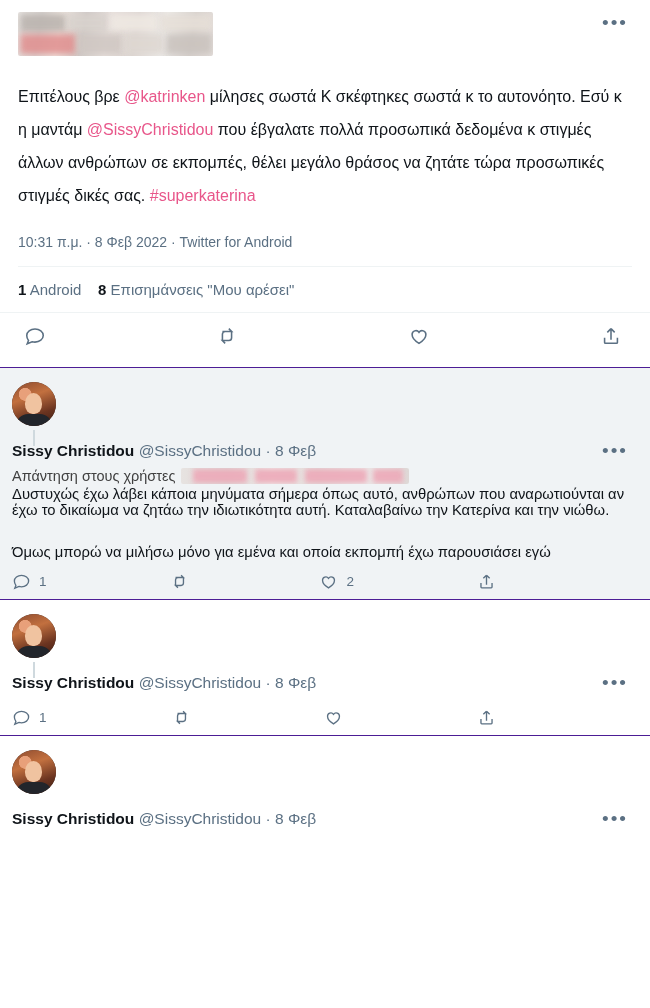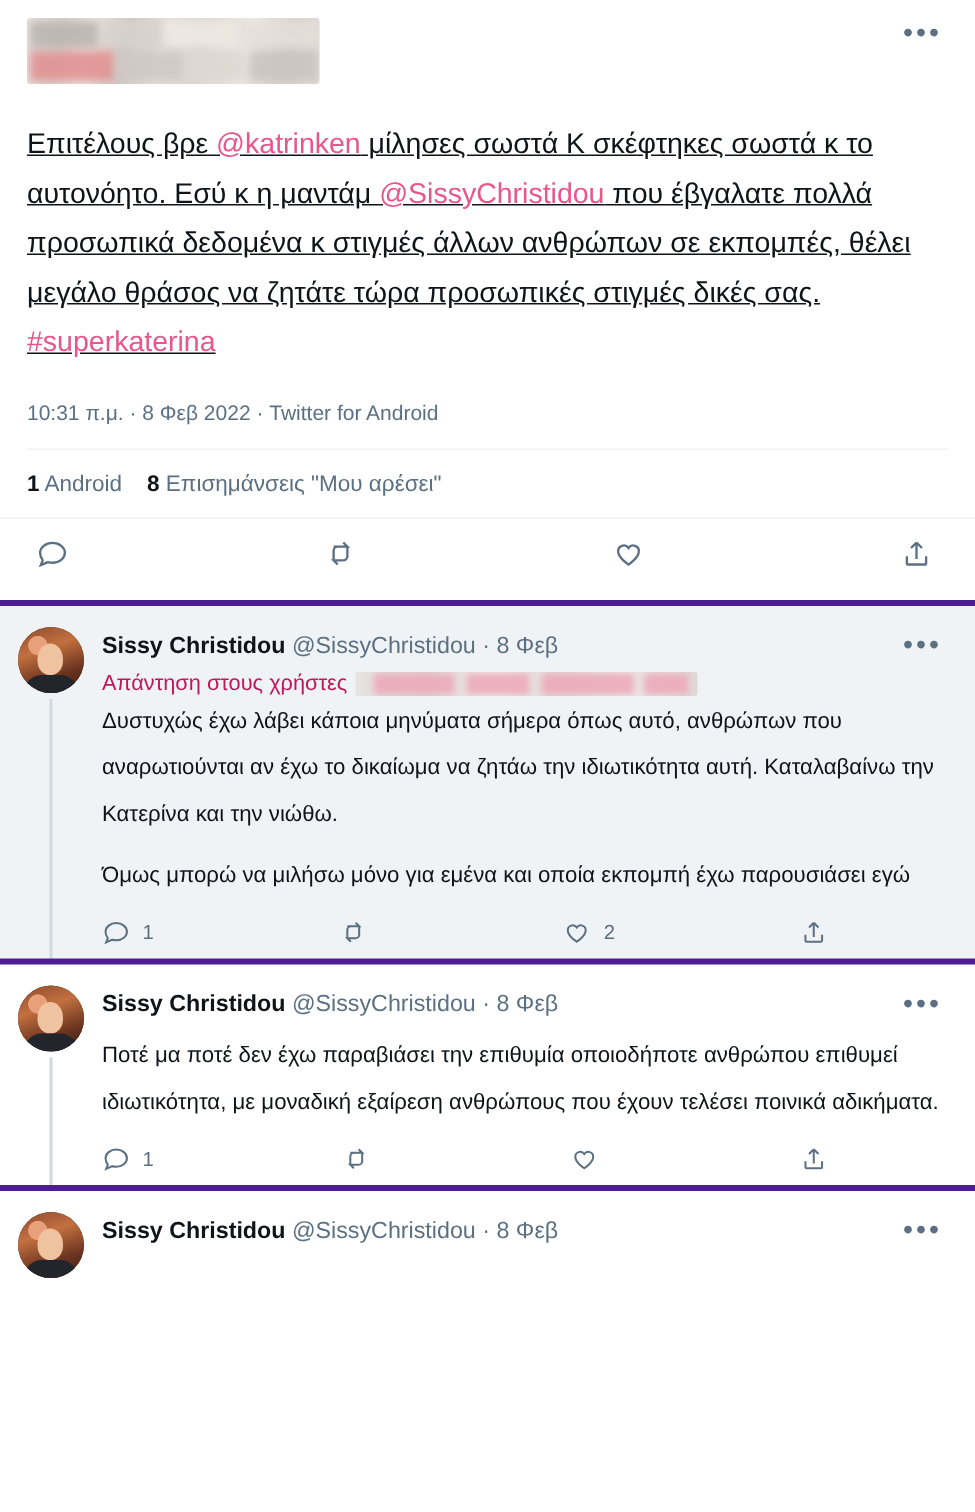--- a/index.html
+++ b/index.html
@@ -58,26 +58,25 @@
     color: #5b7083;
     font-size: 19px;
     line-height: 14px;
     letter-spacing: 2px;
     padding: 6px 4px;
     cursor: pointer;
     user-select: none;
   }
 
   .tweet-text {
-    font-size: 19px;
+    font-size: 16px;
     line-height: 33px;
     color: #0f1419;
     margin: 12px 0 0 0;
     word-wrap: break-word;
-    text-decoration: underline;
   }
   .tweet-text .mention,
   .tweet-text .hashtag {
     color: #e8568a;
   }
 
   .tweet-meta {
     font-size: 14px;
     color: #5b7083;
     margin: 22px 0 0 0;
@@ -111,21 +110,22 @@
     justify-content: center;
     cursor: pointer;
   }
   .act-icon svg { width: 22px; height: 22px; fill: none; stroke: #5b7083; stroke-width: 1.7; }
 
   
   .reply {
     display: flex;
     padding: 14px 18px 8px 12px;
     position: relative;
-    border-top: 4px solid #4c1d95;
+    border-top: 1px solid #4c1d95;
+    flex-direction: column;
   }
   .reply.highlight { background: #f0f3f5; }
   .avatar-col {
     width: 56px;
     flex: 0 0 56px;
     position: relative;
   }
   .avatar {
     width: 44px; height: 44px;
     border-radius: 50%;
@@ -172,21 +172,21 @@
     overflow: hidden;
   }
   .name-line .dname {
     color: #0f1419;
     font-weight: bold;
   }
   .replying {
     display: flex;
     align-items: center;
     font-size: 14.5px;
-    color: #be185d;
+    color: #404040;
     margin: 4px 0 2px 0;
     gap: 6px;
   }
   .redacted-inline {
     display: inline-block;
     height: 16px;
     width: 228px;
     border-radius: 2px;
     position: relative;
     overflow: hidden;
@@ -197,26 +197,26 @@
     position: absolute; top: 1px; height: 14px;
     background: #eda9b8; filter: blur(2.5px); opacity: .9;
   }
   .pk1 { left: 12px;  width: 54px; }
   .pk2 { left: 74px;  width: 42px; }
   .pk3 { left: 124px; width: 62px; }
   .pk4 { left: 192px; width: 30px; }
 
   .reply-text {
     font-size: 14.8px;
-    line-height: 31px;
+    line-height: 16px;
     color: #0f1419;
     margin: 2px 0 0 0;
   }
   .reply-text p { margin: 0 0 0 0; }
-  .reply-text p + p { margin-top: 10px; }
+  .reply-text p + p { margin-top: 26px; }
 
   .reply-actions {
     display: flex;
     align-items: center;
     margin: 12px 0 0 0;
     padding-right: 26px;
     justify-content: space-between;
     max-width: 510px;
   }
   .ract {
@@ -363,21 +363,20 @@
       <div class="reply-head">
         <div class="name-line">
           <span class="dname">Sissy Christidou</span>
           <span>@SissyChristidou</span>
           <span>·</span>
           <span>8 Φεβ</span>
         </div>
         <div class="more-dots">•••</div>
       </div>
       <div class="reply-text" style="margin-top:6px;">
-        <p>Ποτέ μα ποτέ δεν έχω παραβιάσει την επιθυμία οποιοδήποτε ανθρώπου επιθυμεί ιδιωτικότητα, με μοναδική εξαίρεση ανθρώπους που έχουν τελέσει ποινικά αδικήματα.</p>
       </div>
       <div class="reply-actions">
         <span class="ract">
           <svg viewBox="0 0 24 24">
               <path d="M21 11.5c0 4-4 7.2-9 7.2-1.1 0-2.2-.15-3.2-.45L3.5 20.5l1.4-3.6C3.7 15.4 3 13.5 3 11.5 3 7.5 7 4.3 12 4.3s9 3.2 9 7.2z"></path>
             </svg>
           <span>1</span>
         </span>
         <span class="ract">
           <svg viewBox="0 0 24 24">

